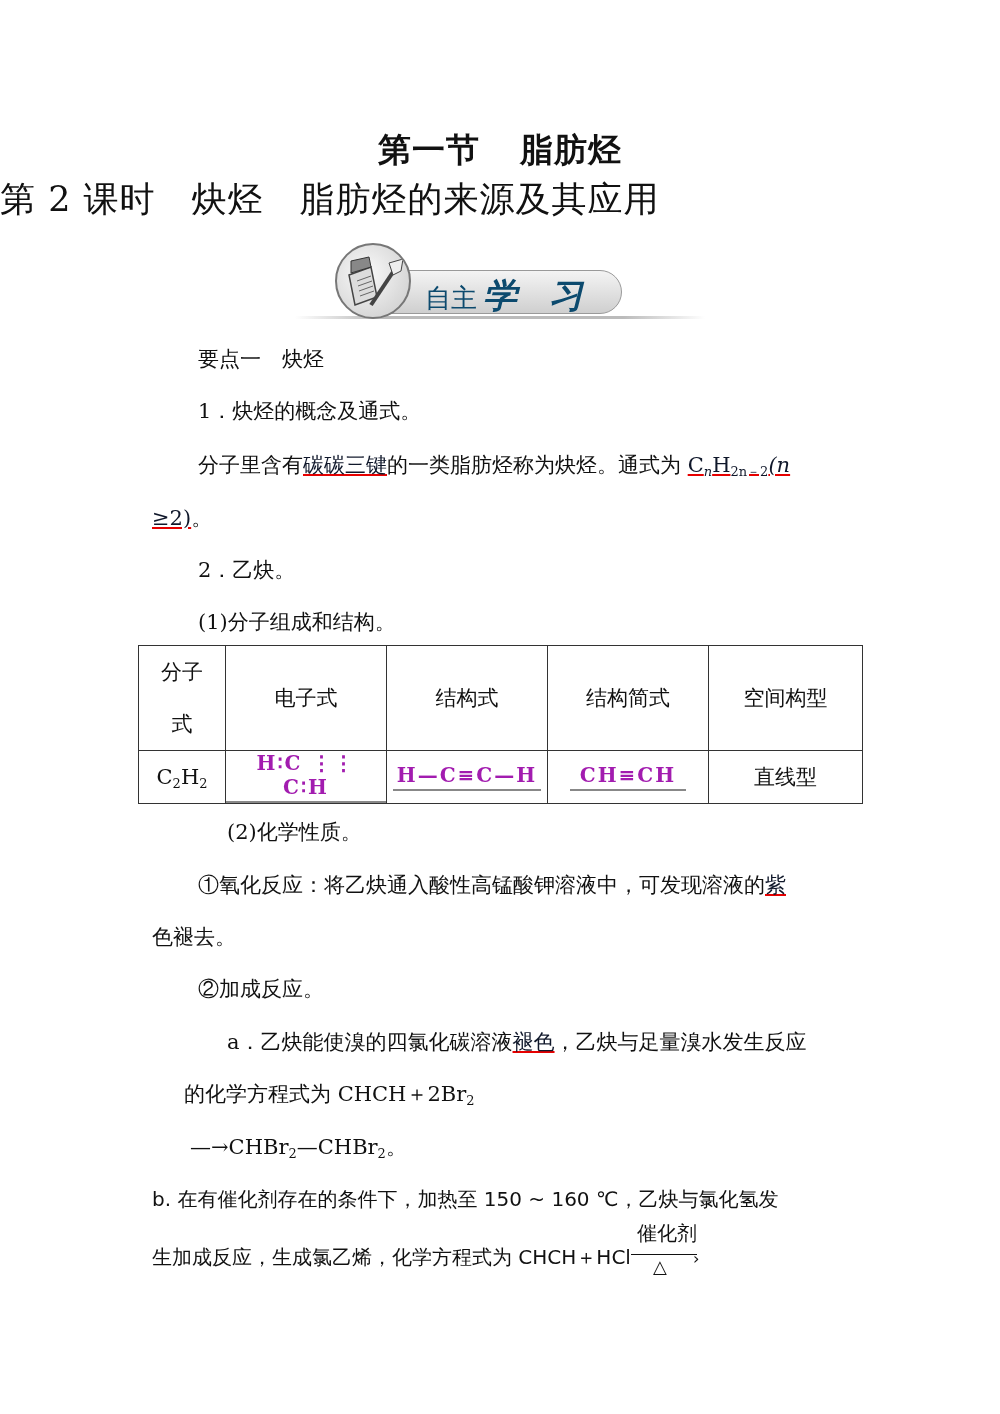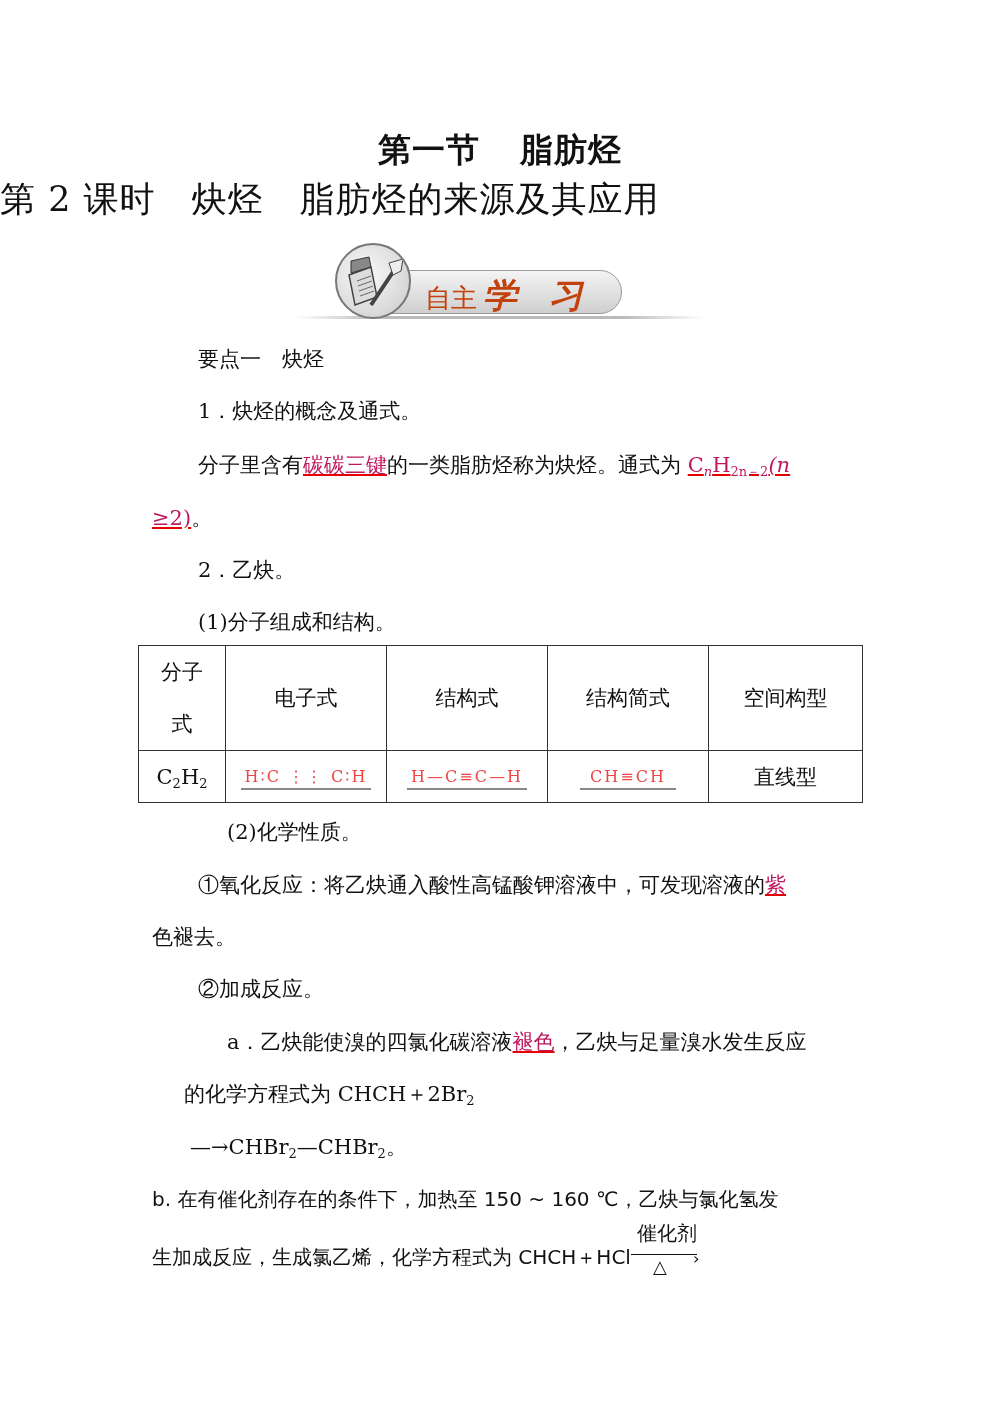--- a/index.html
+++ b/index.html
@@ -22,37 +22,37 @@
 
     
     .badge { top: 240px; left: 290px; width: 420px; height: 80px; }
     .badge .rule { position: absolute; left: 5px; right: 5px; top: 76px; height: 3px;
       background: linear-gradient(to right, #fff, #bbb 20%, #bbb 80%, #fff); }
     .badge .pill { position: absolute; left: 90px; top: 30px; width: 240px; height: 42px;
       border-radius: 0 22px 22px 0; border: 1.5px solid #9a9a9a;
       background: linear-gradient(to bottom, #f4f4f4, #cfcfcf); }
     .badge .circle { position: absolute; left: 45px; top: 3px; width: 72px; height: 72px; border-radius: 50%;
       border: 2px solid #777; background: radial-gradient(circle at 40% 40%, #fafafa, #c9c9c9); overflow: hidden; }
-    .badge .label { position: absolute; left: 135px; top: 33px; font-size: 26px; font-family: "DejaVu Serif", serif; color: #c2410c; }
+    .badge .label { position: absolute; left: 135px; top: 33px; font-size: 26px; font-family: "DejaVu Serif", serif; color: #0c4a6e; }
     .badge .label b { font-size: 34px; font-style: italic; font-weight: bold; margin-left: 6px; letter-spacing: 10px; }
 
     .p { font-size: 21px; line-height: 26px; white-space: nowrap; }
     .sans { font-family: "DejaVu Sans", sans-serif; }
-    .red { color: #be185d; text-decoration: underline; text-decoration-color: #e60000; }
+    .red { color: #0f172a; text-decoration: underline; text-decoration-color: #e60000; }
     sub { font-size: 13px; vertical-align: -4px; line-height: 0; }
     .it { font-style: italic; }
 
     table.mol {
       position: absolute; top: 645px; left: 138px; width: 725px;
       border-collapse: collapse; font-size: 21px;
     }
     table.mol td { border: 1.5px solid #333; text-align: center; vertical-align: middle; padding: 0; }
     table.mol tr.h td { height: 104px; }
     table.mol tr.d td { height: 51px; }
-    .formula { display: inline-block; border-bottom: 2px solid #888; padding: 0 4px 2px; color: #ef4444; letter-spacing: 2px; font-size: 16px; }
+    .formula { display: inline-block; border-bottom: 2px solid #888; padding: 0 4px 2px; color: #a21caf; letter-spacing: 2px; font-size: 20px; font-weight: bold; }
 
     .arrowcat { display: inline-block; position: relative; width: 72px; height: 26px; vertical-align: -2px; }
     .arrowcat .top { position: absolute; top: -20px; left: 0; width: 72px; text-align: center; font-size: 20px; font-family: "DejaVu Sans", sans-serif; }
     .arrowcat .line { position: absolute; top: 14px; left: 0; width: 66px; border-top: 1.5px solid #111; }
     .arrowcat .head { position: absolute; top: 6px; left: 62px; font-size: 16px; }
     .arrowcat .bot { position: absolute; top: 14px; left: 22px; font-size: 18px; }
   </style>
 </head>
 <body>
 

